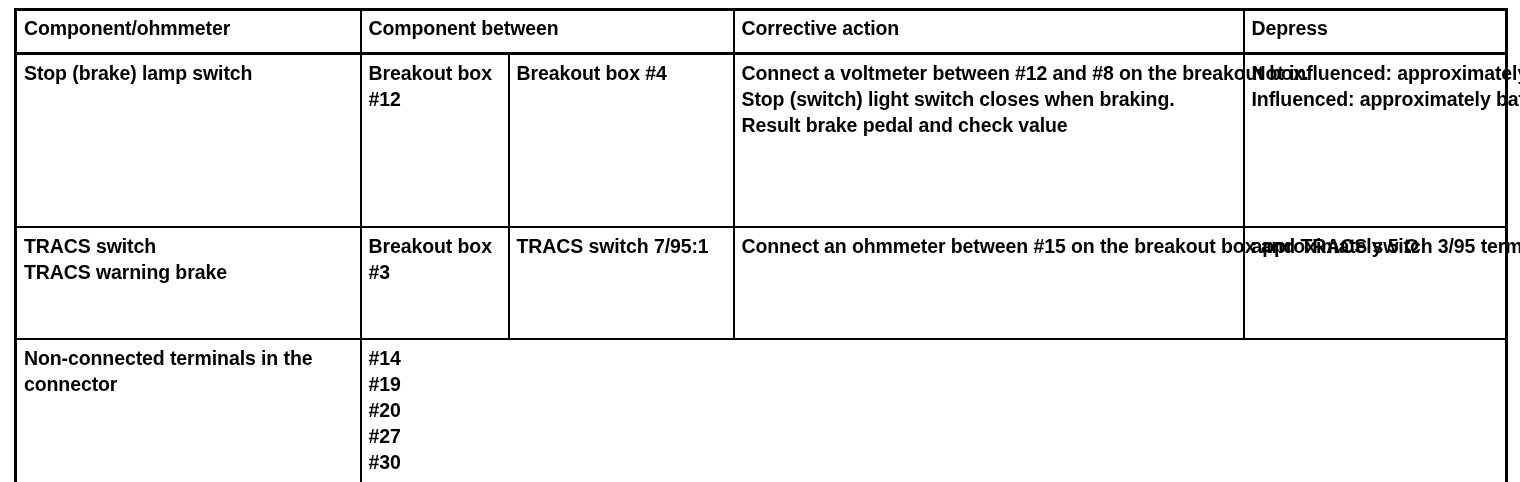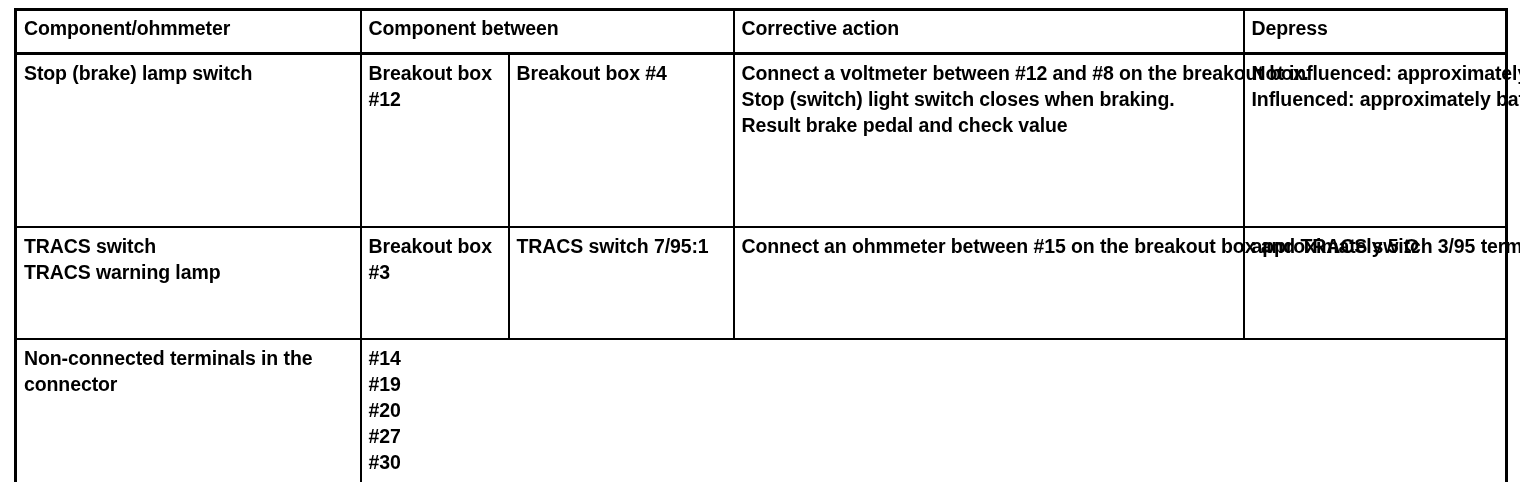--- a/index.html
+++ b/index.html
@@ -100,21 +100,21 @@
           </td>
         <td class="cell-lines">
             <div>Not influenced: approximately 0 V</div>
             <div>Influenced: approximately battery voltage</div>
           </td>
       </tr>
 
       <tr class="row-2">
         <td>
             <div>TRACS switch</div>
-            <div>TRACS warning lamp</div>
+            <div>TRACS warning brake</div>
           </td>
         <td>Breakout box #3</td>
         <td>TRACS switch 7/95:1</td>
         <td class="cell-lines">
             <div>Connect an ohmmeter between #15 on the breakout box and TRACS switch 3/95 terminal 1.</div>
           </td>
         <td class="cell-lines">
             <div>approximately 5 Ω</div>
           </td>
       </tr>

